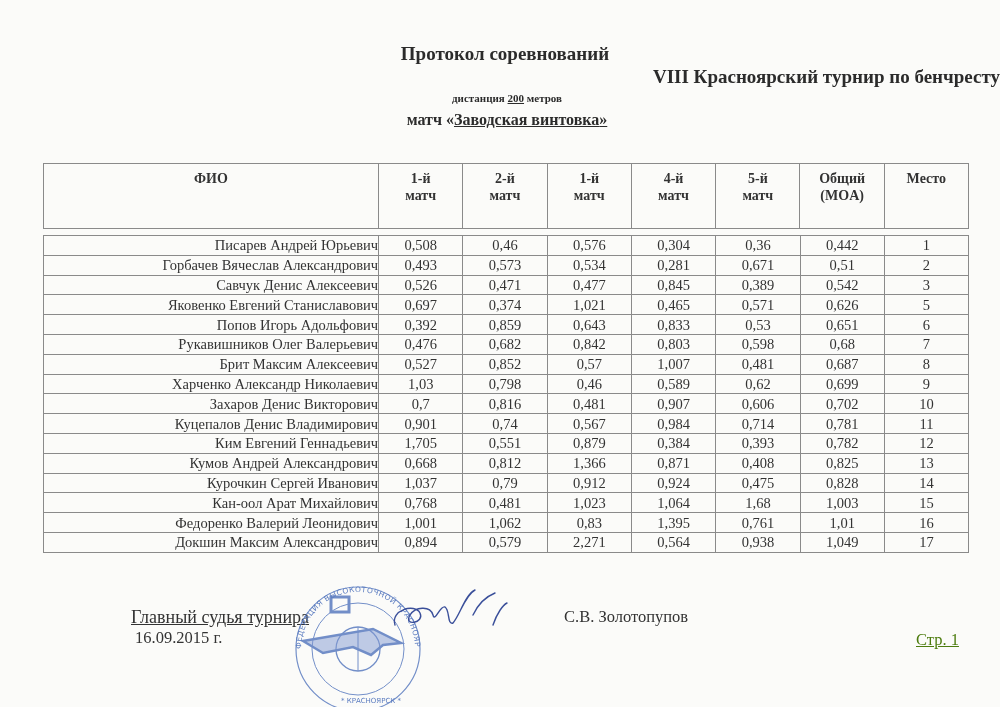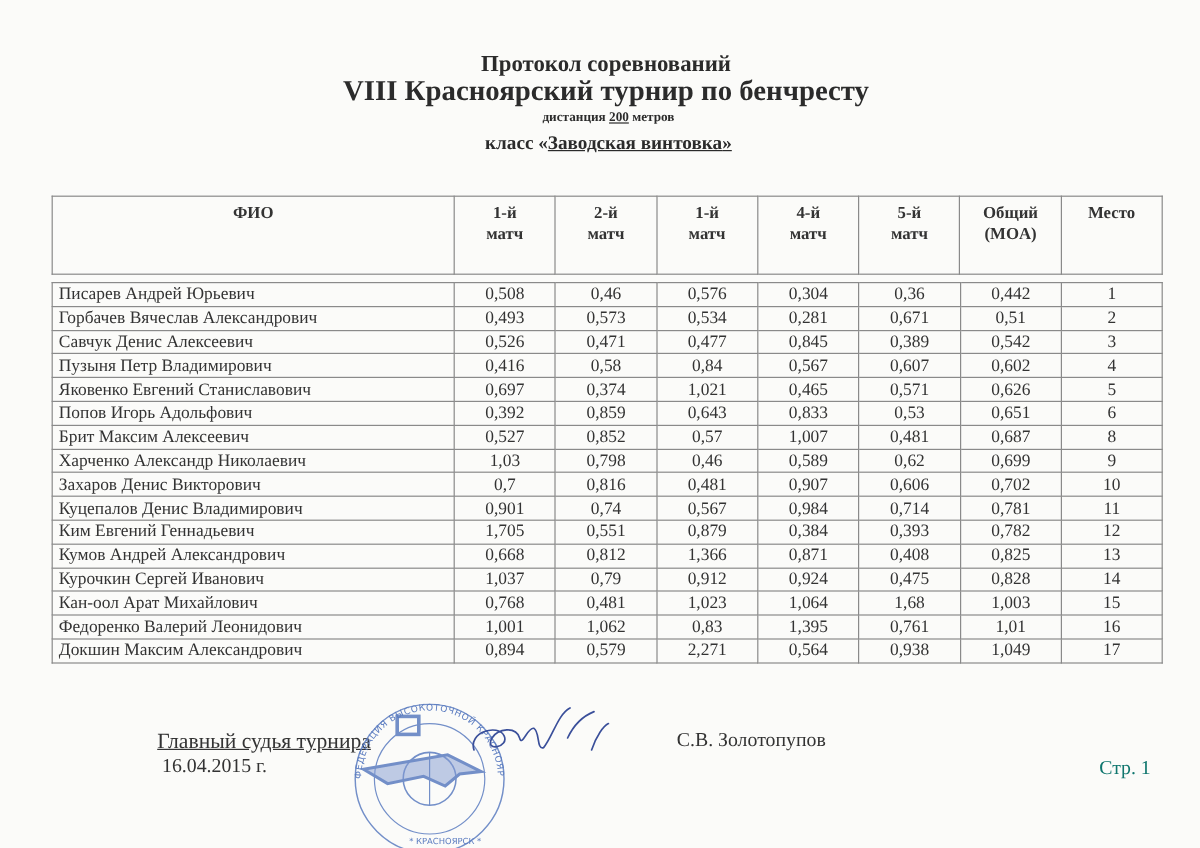--- a/index.html
+++ b/index.html
@@ -7,56 +7,56 @@
     width: 1000px; height: 707px; position: relative; overflow: hidden;
     background: #fbfbf9;
     font-family: "Liberation Serif", "DejaVu Serif", serif;
     color: #2a2a2a;
   }
   .title-block {
     position: absolute; left: 0; top: 42px; width: 1000px; text-align: center;
     font-weight: bold; color: #2b2b2b;
   }
   .title-block .l1 { font-size: 19px; line-height: 23px; margin-left: 10px; }
-  .title-block .l2 { font-size: 24px; line-height: 23px; margin-left: 10px; }
+  .title-block .l2 { font-size: 19px; line-height: 23px; margin-left: 10px; text-align: right; }
   .title-block .l3 { font-size: 11px; line-height: 21px; margin-left: 14px; }
   .title-block .l4 { font-size: 16px; line-height: 22px; margin-left: 14px; }
   .u { text-decoration: underline; }
 
   table { border-collapse: collapse; position: absolute; left: 43px; table-layout: fixed; }
   table td, table th { border: 1px solid #8a8a8a; padding: 0; }
   .head-table { top: 163px; width: 852px; }
   .head-table th {
     height: 58px; vertical-align: top; font-size: 14px; font-weight: bold;
     line-height: 17px; padding-top: 6px; text-align: center; color: #333;
   }
   .data-table { top: 235px; width: 926px; }
   .data-table td {
     height: 18.8px; font-size: 14.5px; line-height: 18px; text-align: center; color: #333;
   }
-  .data-table td.name { text-align: left; padding-left: 5px; }
+  .data-table td.name { text-align: right; padding-left: 5px; }
   col.c-name { width: 335px; }
   col.c-num { width: 84.3px; }
   col.c-place { width: 84px; }
 
   .footer-judge { position: absolute; left: 131px; top: 607px; font-size: 18px; color: #333; text-decoration: underline; }
   .footer-date { position: absolute; left: 135px; top: 628px; font-size: 16.5px; color: #333; }
   .footer-name { position: absolute; left: 564px; top: 607px; font-size: 16.5px; color: #333; }
-  .footer-page { position: absolute; left: 916px; top: 630px; font-size: 16.5px; color: #0f766e; }
+  .footer-page { position: absolute; left: 916px; top: 630px; font-size: 16.5px; color: #4d7c0f; text-decoration: underline; }
   .stamp { position: absolute; left: 283px; top: 583px; width: 150px; height: 125px; }
   .signature { position: absolute; left: 385px; top: 585px; width: 130px; height: 60px; }
 </style>
 </head>
 <body>
 
 <div class="title-block">
   <div class="l1">Протокол соревнований</div>
   <div class="l2">VIII Красноярский турнир по бенчресту</div>
   <div class="l3"><span>дистанция </span><span class="u">200</span><span> метров</span></div>
-  <div class="l4"><span>класс «</span><span class="u">Заводская винтовка</span><span class="u">»</span></div>
+  <div class="l4"><span>матч «</span><span class="u">Заводская винтовка</span><span class="u">»</span></div>
 </div>
 
 <table class="head-table">
   <colgroup>
       <col class="c-name">
       <col class="c-num">
       <col class="c-num">
       <col class="c-num">
       <col class="c-num">
       <col class="c-num">
@@ -137,50 +137,50 @@
         <td class="name">Савчук Денис Алексеевич</td>
         <td>0,526</td>
         <td>0,471</td>
         <td>0,477</td>
         <td>0,845</td>
         <td>0,389</td>
         <td>0,542</td>
         <td>3</td>
       </tr>
       <tr>
-        <td class="name">Пузыня Петр Владимирович</td>
-        <td>0,416</td>
-        <td>0,58</td>
-        <td>0,84</td>
-        <td>0,567</td>
-        <td>0,607</td>
-        <td>0,602</td>
-        <td>4</td>
-      </tr>
-      <tr>
         <td class="name">Яковенко Евгений Станиславович</td>
         <td>0,697</td>
         <td>0,374</td>
         <td>1,021</td>
         <td>0,465</td>
         <td>0,571</td>
         <td>0,626</td>
         <td>5</td>
       </tr>
       <tr>
         <td class="name">Попов Игорь Адольфович</td>
         <td>0,392</td>
         <td>0,859</td>
         <td>0,643</td>
         <td>0,833</td>
         <td>0,53</td>
         <td>0,651</td>
         <td>6</td>
       </tr>
       <tr>
+        <td class="name">Рукавишников Олег Валерьевич</td>
+        <td>0,476</td>
+        <td>0,682</td>
+        <td>0,842</td>
+        <td>0,803</td>
+        <td>0,598</td>
+        <td>0,68</td>
+        <td>7</td>
+      </tr>
+      <tr>
         <td class="name">Брит Максим Алексеевич</td>
         <td>0,527</td>
         <td>0,852</td>
         <td>0,57</td>
         <td>1,007</td>
         <td>0,481</td>
         <td>0,687</td>
         <td>8</td>
       </tr>
       <tr>
@@ -270,21 +270,21 @@
         <td>2,271</td>
         <td>0,564</td>
         <td>0,938</td>
         <td>1,049</td>
         <td>17</td>
       </tr>
     </tbody>
 </table>
 
 <div class="footer-judge">Главный судья турнира</div>
-<div class="footer-date">16.04.2015 г.</div>
+<div class="footer-date">16.09.2015 г.</div>
 <div class="footer-name">С.В. Золотопупов</div>
 <div class="footer-page">Стр. 1</div>
 
 <svg class="stamp" viewBox="0 0 150 125">
   <defs>
     <path id="arcTop" d="M18,66 A57,57 0 0,1 132,66"></path>
     <path id="arcBot" d="M30,92 A50,50 0 0,0 120,92"></path>
   </defs>
   <g fill="none" stroke="#5b7cc0" opacity="0.85">
     <circle cx="75" cy="66" r="62" stroke-width="1.2"></circle>

